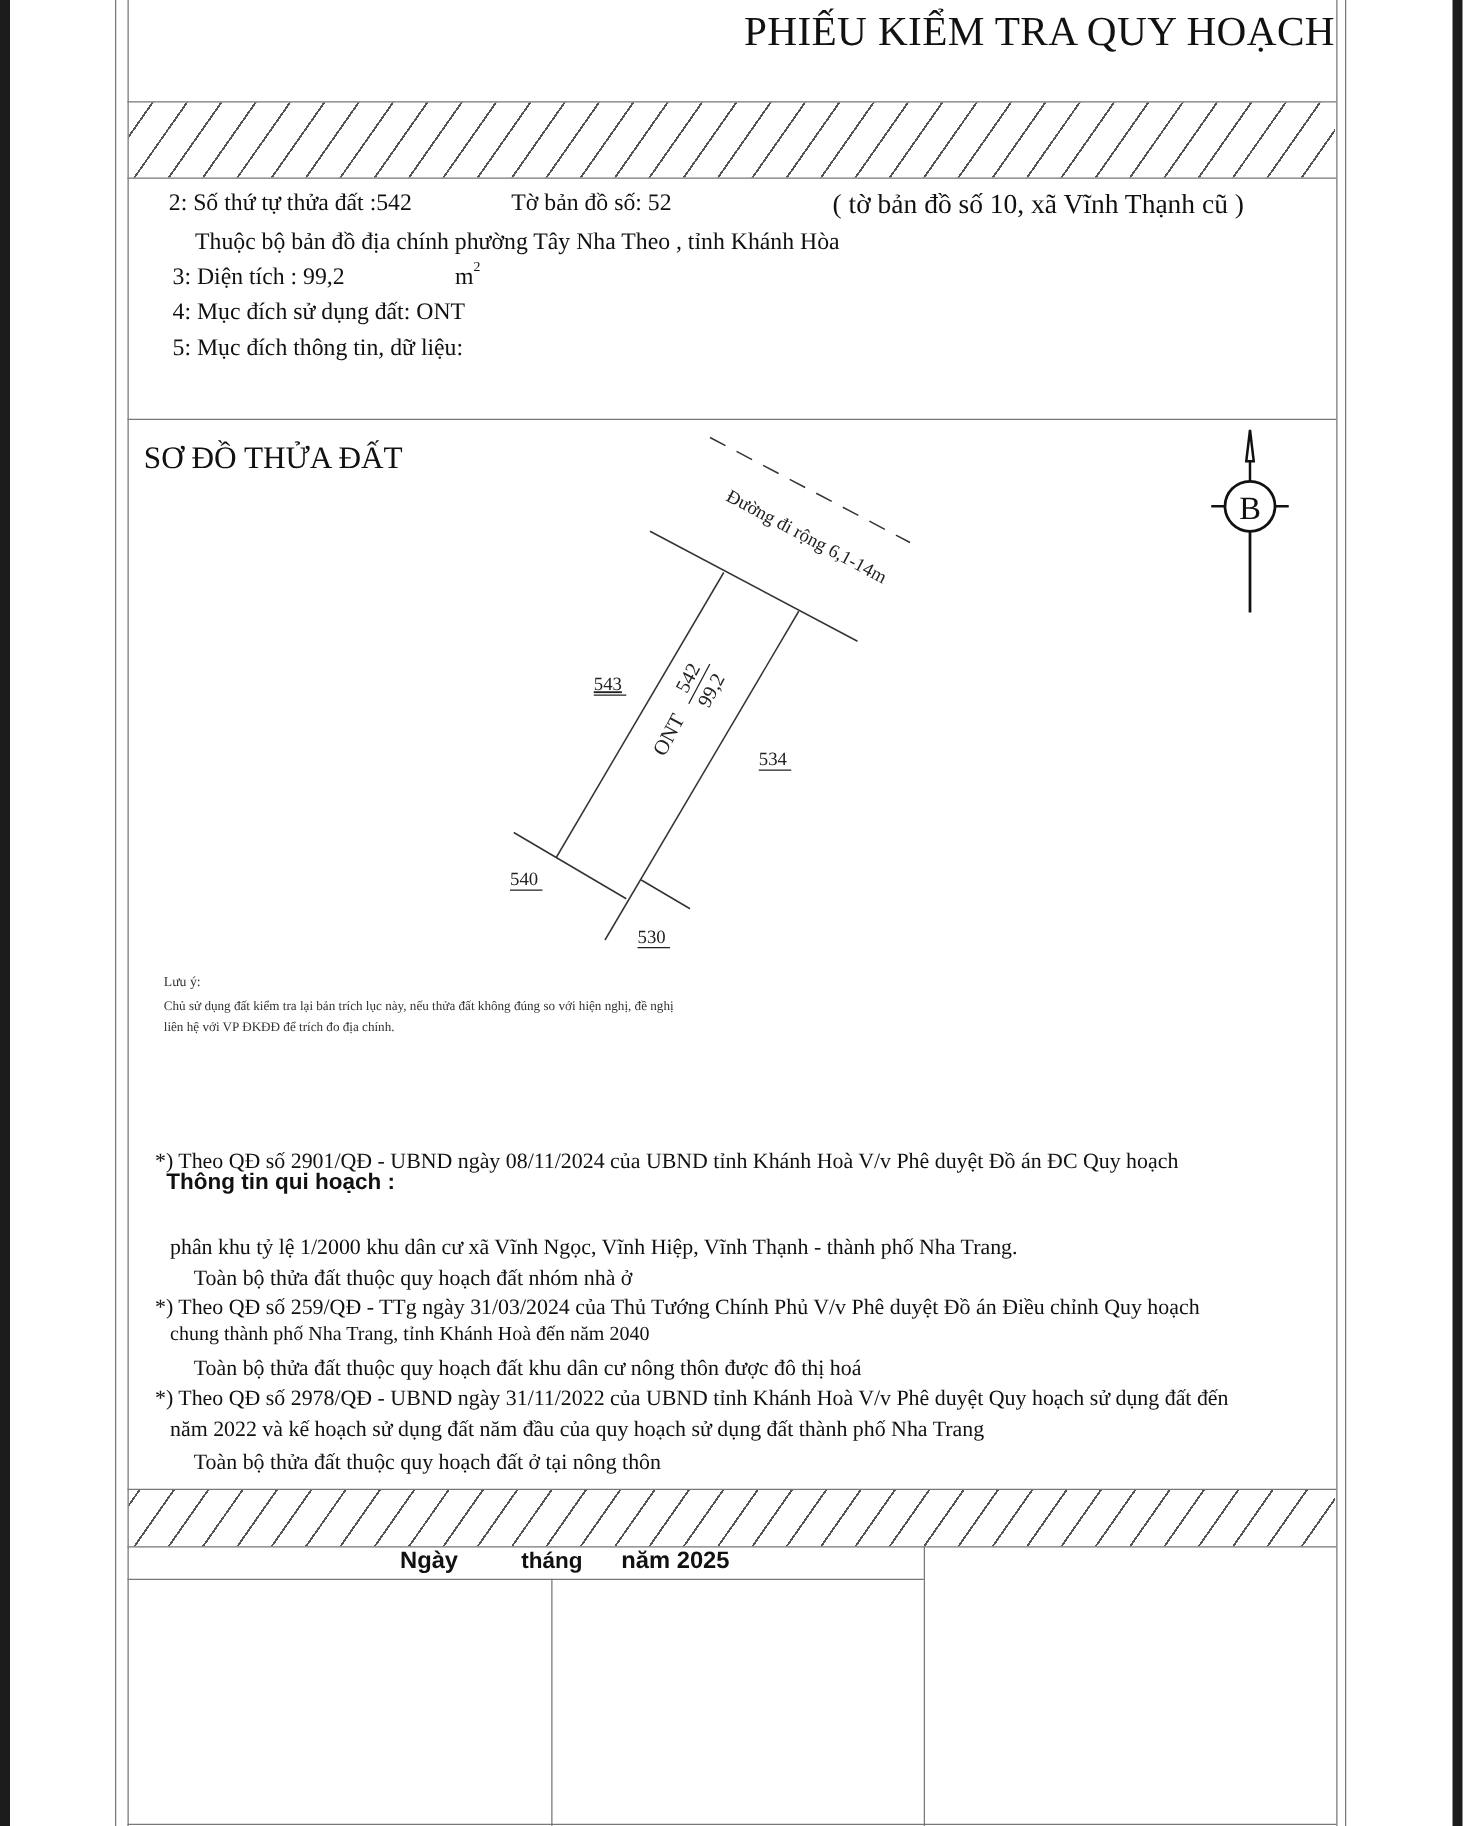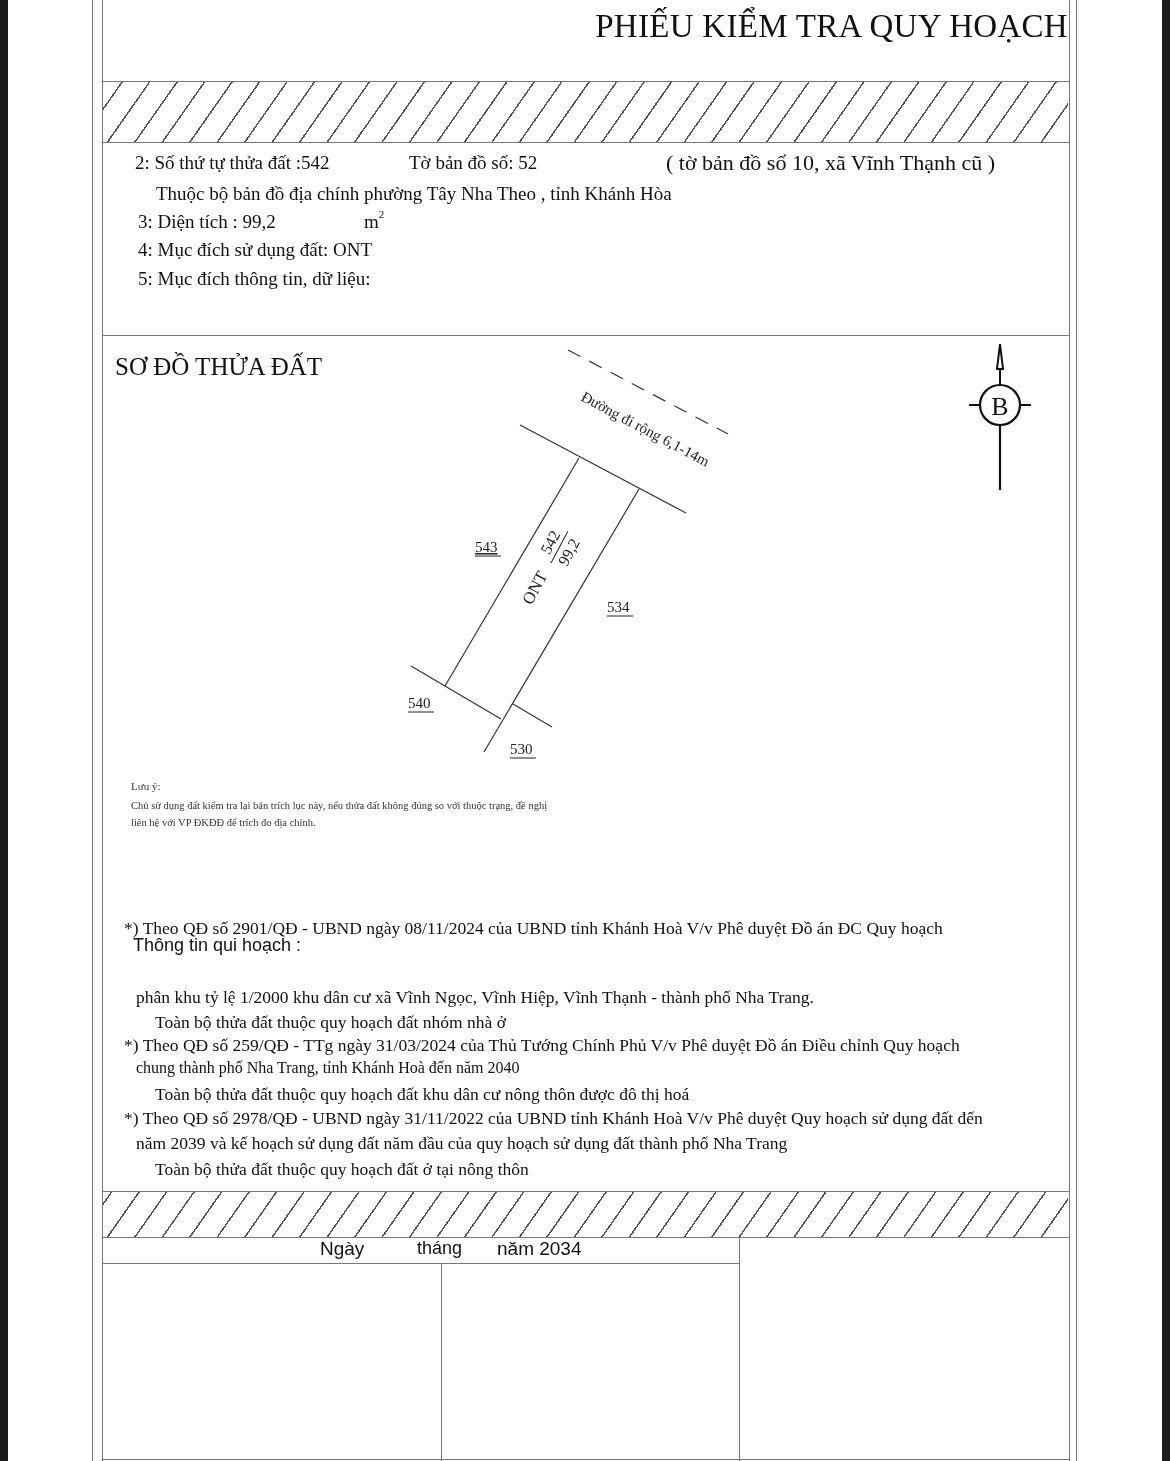--- a/index.html
+++ b/index.html
@@ -8,21 +8,21 @@
   .outer-line { position:absolute; top:0; bottom:0; width:0; border-left:1.5px solid #777; }
   .frame { position:absolute; left:102px; top:0; width:966px; height:1461px; border-left:1.5px solid #777; border-right:1.5px solid #777; }
   .hline { position:absolute; left:102px; width:967px; height:0; border-top:1.5px solid #777; }
   .hatch { position:absolute; left:103px; width:965px; overflow:hidden;
     background-image: repeating-linear-gradient(-55deg, transparent 0px, transparent 21px, #555 21px, #555 22.5px);
   }
   .title { position:absolute; left:102px; width:966px; top:8px; text-align:right; font-size:33px; letter-spacing:0.3px; }
   .t { position:absolute; white-space:nowrap; font-size:19px; }
   .sup { font-size:11px; position:relative; top:-10px; }
   .note { position:absolute; white-space:nowrap; font-size:11px; color:#333; }
-  .sans { font-family:"Liberation Sans", sans-serif; }
+  .sans { font-family:"Liberation Sans", sans-serif;font-weight:bold; }
   .vline { position:absolute; width:0; border-left:1.5px solid #777; }
   svg text { font-family:"Liberation Serif", serif; }
 </style>
 </head>
 <body>
 
 <div class="page"></div>
 <div class="outer-line" style="left:92px"></div>
 <div class="outer-line" style="left:1076px"></div>
 <div class="frame"></div>
@@ -81,40 +81,40 @@
     <line x1="1000" y1="369" x2="1000" y2="385" stroke="#111" stroke-width="2"></line>
     <circle cx="1000" cy="405" r="20" fill="#fff" stroke="#111" stroke-width="2.2"></circle>
     <line x1="969" y1="405" x2="980" y2="405" stroke="#111" stroke-width="2"></line>
     <line x1="1020" y1="405" x2="1031" y2="405" stroke="#111" stroke-width="2"></line>
     <line x1="1000" y1="425" x2="1000" y2="490" stroke="#111" stroke-width="2.2"></line>
     <text x="1000" y="415" font-size="26" text-anchor="middle" fill="#111">B</text>
   </g>
 </svg>
 
 <div class="note" style="left:131px;top:780px">Lưu ý:</div>
-<div class="note" style="left:131px;top:800px;font-size:10.5px">Chủ sử dụng đất kiểm tra lại bản trích lục này, nếu thửa đất không đúng so với thuộc trạng, đề nghị</div>
+<div class="note" style="left:131px;top:800px;font-size:10.5px">Chủ sử dụng đất kiểm tra lại bản trích lục này, nếu thửa đất không đúng so với hiện nghị, đề nghị</div>
 <div class="note" style="left:131px;top:817px;font-size:10.5px">liên hệ với VP ĐKĐĐ để trích đo địa chính.</div>
 
 <div class="t sans" style="left:133px;top:935px;font-size:18px">Thông tin qui hoạch :</div>
 
 <div class="t" style="left:124px;top:918px;font-size:17.5px">*) Theo QĐ số 2901/QĐ - UBND ngày 08/11/2024 của UBND tỉnh Khánh Hoà V/v Phê duyệt Đồ án ĐC Quy hoạch</div>
 <div class="t" style="left:136px;top:987px;font-size:17.5px">phân khu tỷ lệ 1/2000 khu dân cư xã Vĩnh Ngọc, Vĩnh Hiệp, Vĩnh Thạnh - thành phố Nha Trang.</div>
 <div class="t" style="left:155px;top:1012px;font-size:17.5px">Toàn bộ thửa đất thuộc quy hoạch đất nhóm nhà ở</div>
 
 <div class="t" style="left:124px;top:1035px;font-size:17.5px">*) Theo QĐ số 259/QĐ - TTg ngày 31/03/2024 của Thủ Tướng Chính Phủ V/v Phê duyệt Đồ án Điều chỉnh Quy hoạch</div>
 <div class="t" style="left:136px;top:1059px;font-size:16px">chung thành phố Nha Trang, tỉnh Khánh Hoà đến năm 2040</div>
 <div class="t" style="left:155px;top:1084px;font-size:17.5px">Toàn bộ thửa đất thuộc quy hoạch đất khu dân cư nông thôn được đô thị hoá</div>
 
 <div class="t" style="left:124px;top:1108px;font-size:17.5px">*) Theo QĐ số 2978/QĐ - UBND ngày 31/11/2022 của UBND tỉnh Khánh Hoà V/v Phê duyệt Quy hoạch sử dụng đất đến</div>
-<div class="t" style="left:136px;top:1133px;font-size:17.5px">năm 2039 và kế hoạch sử dụng đất năm đầu của quy hoạch sử dụng đất thành phố Nha Trang</div>
+<div class="t" style="left:136px;top:1133px;font-size:17.5px">năm 2022 và kế hoạch sử dụng đất năm đầu của quy hoạch sử dụng đất thành phố Nha Trang</div>
 <div class="t" style="left:155px;top:1159px;font-size:17.5px">Toàn bộ thửa đất thuộc quy hoạch đất ở tại nông thôn</div>
 
 <div class="hline" style="top:1191px"></div>
 <div class="hatch" style="top:1192px;height:45px"></div>
 <div class="hline" style="top:1237px"></div>
 
 <div class="t sans" style="left:320px;top:1238px;font-size:19px">Ngày</div>
 <div class="t sans" style="left:417px;top:1238px;font-size:18px">tháng</div>
-<div class="t sans" style="left:497px;top:1238px;font-size:19px">năm  2034</div>
+<div class="t sans" style="left:497px;top:1238px;font-size:19px">năm  2025</div>
 <div class="hline" style="top:1263px;width:637px"></div>
 <div class="vline" style="left:739px;top:1237px;height:224px"></div>
 <div class="vline" style="left:441px;top:1263px;height:198px"></div>
 <div class="hline" style="top:1459px"></div>
 
 </body></html>

